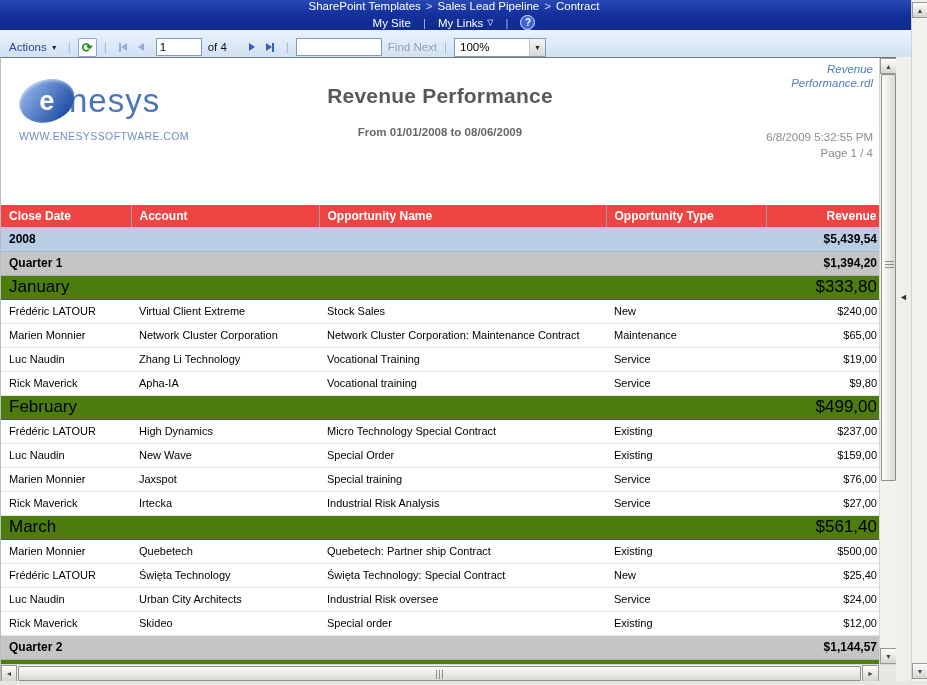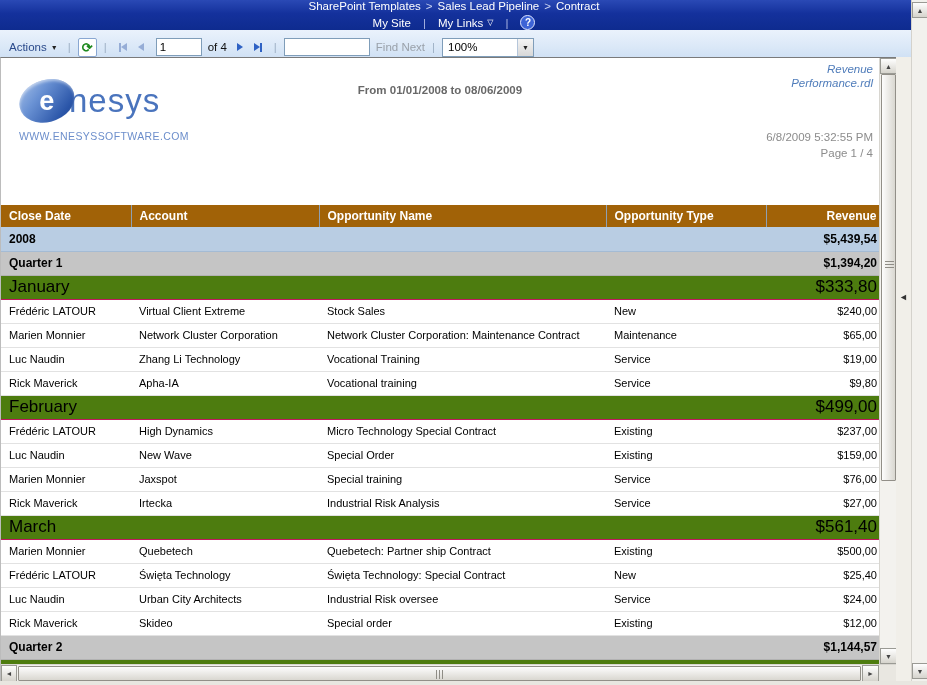--- a/index.html
+++ b/index.html
@@ -33,21 +33,21 @@
   .nav-btn { display:flex; align-items:center; justify-content:center; width:18px; height:16px; cursor:pointer; }
   .tri-l { width:0; height:0; border-top:4.5px solid transparent; border-bottom:4.5px solid transparent; }
   .tri-r { width:0; height:0; border-top:4.5px solid transparent; border-bottom:4.5px solid transparent; }
   .dis .tri-l { border-right:6px solid #96add6; }
   .en  .tri-r { border-left:6px solid #2f62c4; }
   .nav-bar { width:2px; height:9px; }
   .dis .nav-bar { background:#96add6; }
   .en  .nav-bar { background:#2f62c4; }
   .page-input { width:46px; height:18px; border:1px solid #7f9db9; font-size:11.5px; padding:0 3px;
     font-family:"Liberation Sans",sans-serif; margin:0 6px 0 6px; }
-  .of-label { color:#111; margin-right:4px; }
+  .of-label { color:#111; margin-right:16px; }
   .find-input { width:86px; height:18px; border:1px solid #7f9db9; font-size:11.5px; padding:0 3px;
     font-family:"Liberation Sans",sans-serif; }
   .findnext { color:#9aa1aa; margin-left:6px; cursor:pointer; }
   .zoom-select { display:flex; width:92px; height:19px; border:1px solid #7f9db9; background:#fff; cursor:pointer; }
   .zoom-select .zval { flex:1; font-size:11.5px; padding:2px 0 0 5px; color:#000;border-radius:8px; }
   .zoom-select .zbtn { width:16px; border-left:1px solid #b5c6da; background:linear-gradient(#f4f4f4,#d8d8d8);
     display:flex; align-items:center; justify-content:center; font-size:7px; color:#222; }
 
   
   .viewer { position:absolute; left:0; top:57px; width:896px; height:624px; background:#fff;
@@ -60,26 +60,26 @@
   .logo-row { display:flex; align-items:center; }
   .logo-mark { width:56px; height:42px; border-radius:50% 46% 52% 48%; transform:rotate(-14deg);
     background:linear-gradient(140deg,#a7c1e8 0%, #6a92d4 35%, #2a55a8 80%, #1c3f8c 100%);
     display:flex; align-items:center; justify-content:center; box-shadow:inset 0 2px 3px rgba(255,255,255,.5); }
   .logo-e { color:#fff; font-size:27px; font-weight:bold; transform:rotate(14deg); }
   .logo-word { color:#4a74bd; font-size:33px; letter-spacing:1px; margin-left:-6px; font-weight:400; }
   .logo-site { color:#6c8ecb; font-size:10.5px; letter-spacing:.4px; margin-top:8px; }
 
   .title-block { position:absolute; left:0; top:26px; width:878px; text-align:center; pointer-events:none; }
   .rpt-title { font-size:21px; font-weight:bold; color:#585858; letter-spacing:.2px; }
-  .rpt-subtitle { font-size:11.5px; font-weight:bold; color:#686868; margin-top:0; }
+  .rpt-subtitle { font-size:11.5px; font-weight:bold; color:#686868; margin-top:18px; }
   .gen-info { position:absolute; right:6px; top:71px; text-align:right; color:#8c8c8c; font-size:11.5px; line-height:16px; }
 
   
   table.rpt { position:absolute; left:0; top:147px; width:878px; border-collapse:collapse; table-layout:fixed; }
-  table.rpt th { background:#a16207; color:#fff; font-size:12px; font-weight:bold; text-align:left;
+  table.rpt th { background:#ef4444; color:#fff; font-size:12px; font-weight:bold; text-align:left;
     height:22px; padding:0 0 0 8px; border-right:1px solid #8da0b4; }
   table.rpt th.rev { text-align:right; padding:0 2px 0 0; }
   table.rpt td { font-size:11px; color:#000; height:24px; padding:0 2px 0 8px; overflow:hidden; white-space:nowrap; }
   table.rpt td.rev { text-align:right; padding:0 2px 0 0; }
   tr.r-detail td { background:#fff; border-bottom:1px solid #e2e2e2; }
   tr.r-year td { background:#b9cde3; font-weight:bold; font-size:12px; border-bottom:1px solid #a4bbd4; }
   tr.r-quarter td { background:#c5c5c5; font-weight:bold; font-size:12px; border-bottom:1px solid #b2b2b2; }
   tr.r-month td { background:#4d7c0f; font-size:17px; border-bottom:1px solid #be185d; }
 
   
@@ -181,20 +181,21 @@
       <div class="logo-row">
         <div class="logo-mark">
           <span class="logo-e">e</span>
         </div>
         <span class="logo-word">nesys</span>
       </div>
       <div class="logo-site">WWW.ENESYSSOFTWARE.COM</div>
     </div>
 
     <div class="title-block">
+      <div class="rpt-title">Revenue Performance</div>
       <div class="rpt-subtitle">From 01/01/2008 to 08/06/2009</div>
     </div>
 
     <div class="gen-info">
       <div>6/8/2009 5:32:55 PM</div>
       <div>Page 1 / 4</div>
     </div>
 
     <table class="rpt">
       <colgroup>

